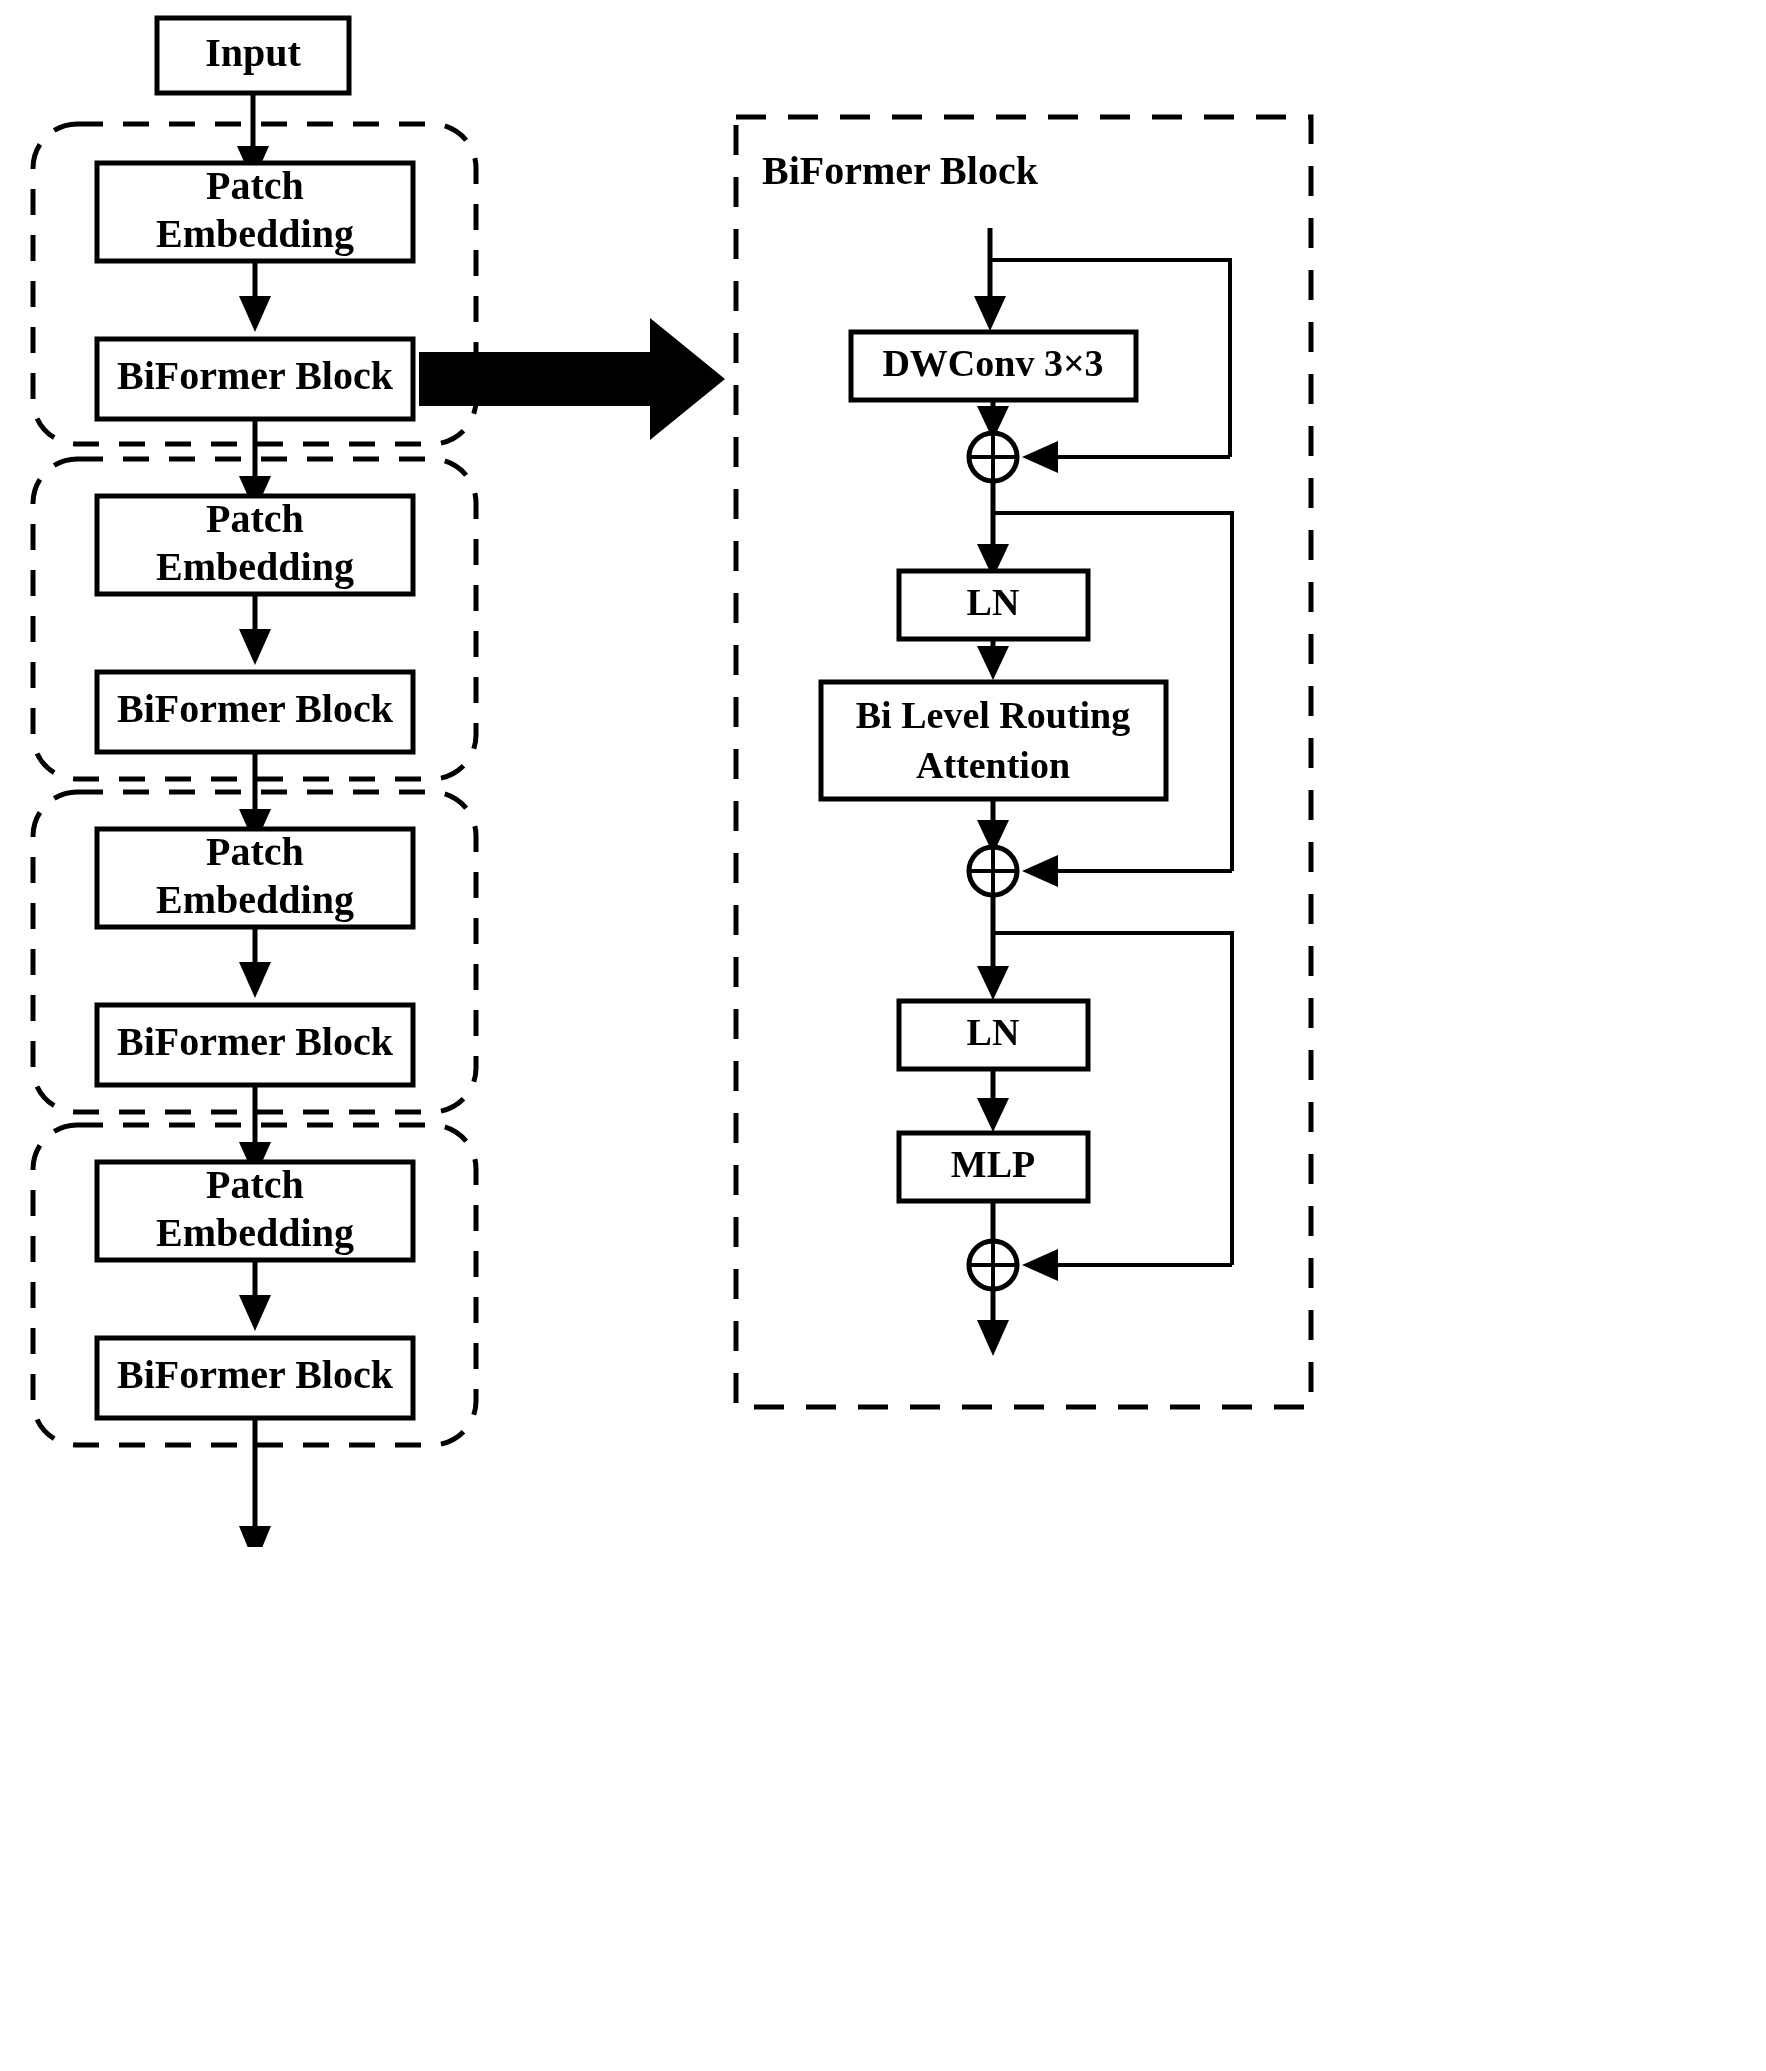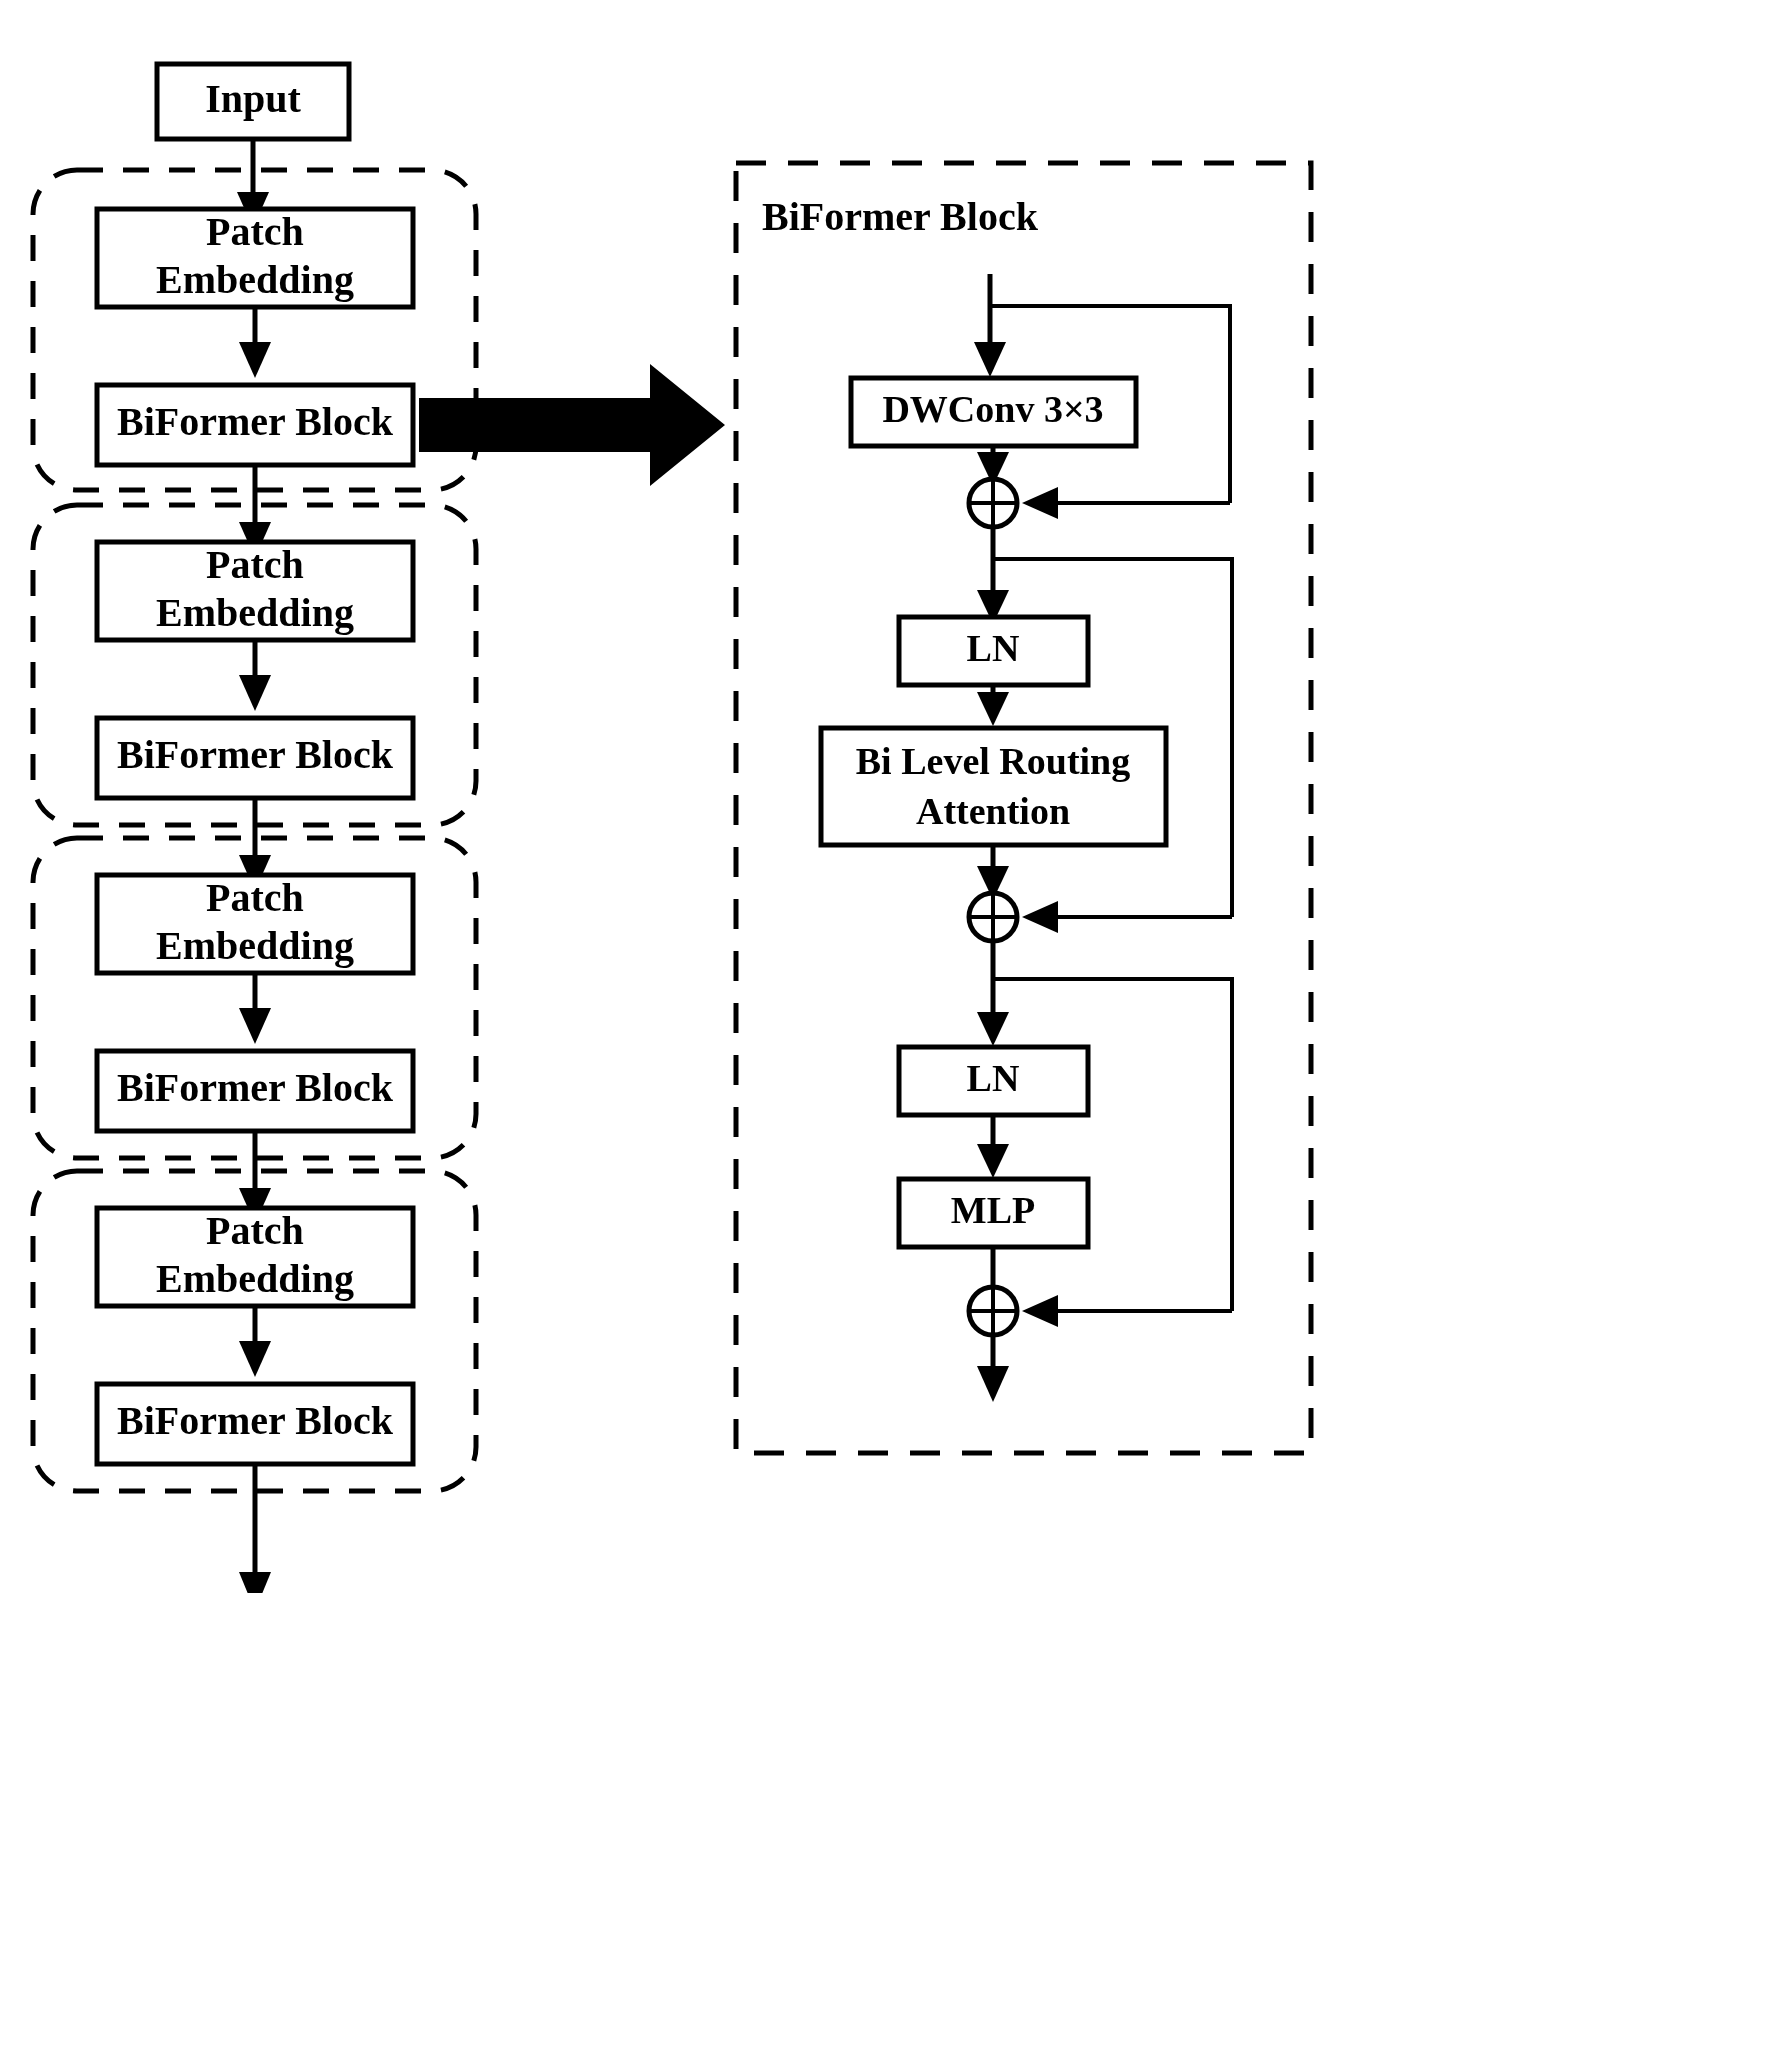--- a/index.html
+++ b/index.html
@@ -7,21 +7,20 @@
     padding: 0;
     background: #ffffff;
   }
   #page {
     position: relative;
     width: 1766px;
     height: 1547px;
     background: #ffffff;
     font-family: "Liberation Serif", "DejaVu Serif", serif;
     overflow: hidden;
-    margin-top: 46px;
   }
   svg.diagram {
     position: absolute;
     top: 0;
     left: 0;
     width: 1766px;
     height: 2071px;
     display: block;
   }
   text {

